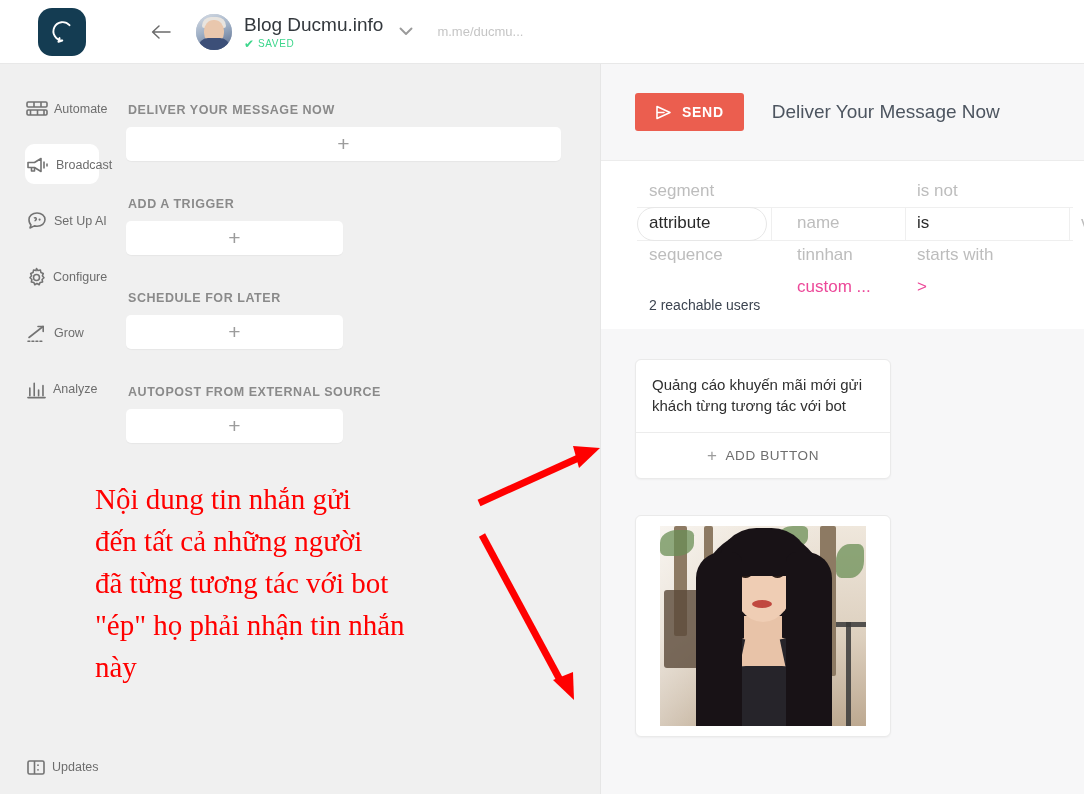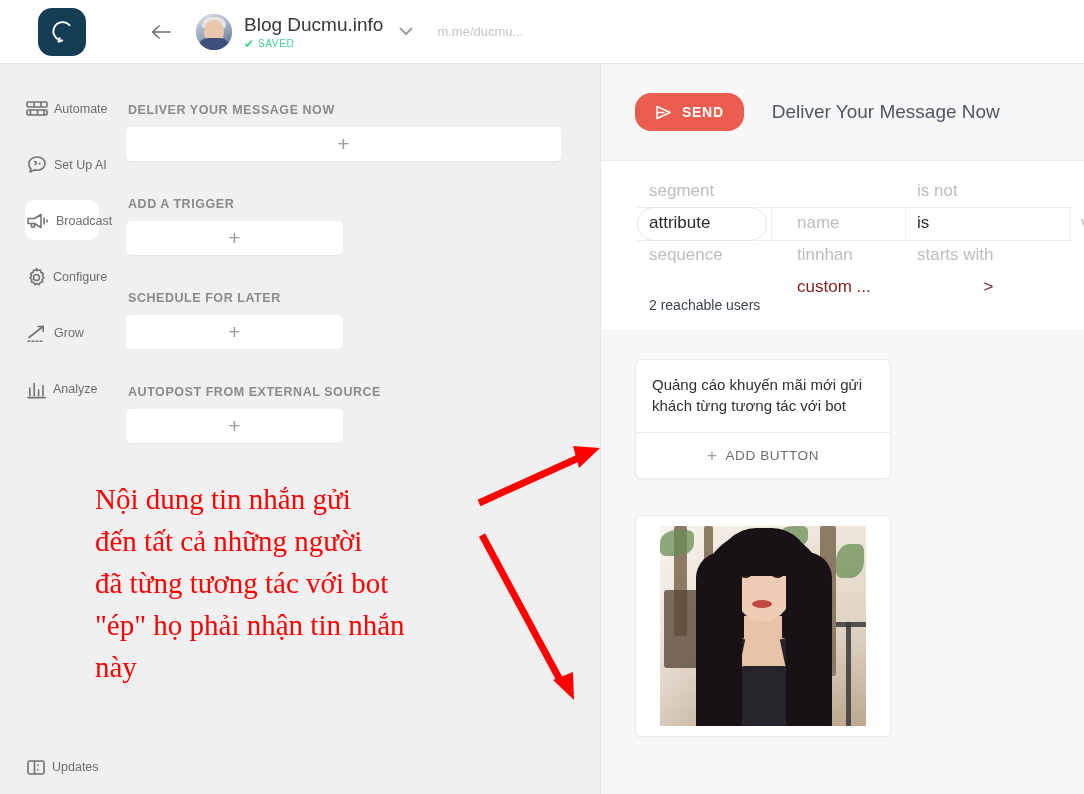--- a/index.html
+++ b/index.html
@@ -100,33 +100,33 @@
   
   .right {
     position: absolute; left: 600px; top: 64px; width: 484px; height: 730px;
     background: #f7f7f8; border-left: 1px solid #e6e6e6; overflow: hidden;
   }
   .right-head {
     height: 97px; background: #f7f7f8; border-bottom: 1px solid #ececec;
     display: flex; align-items: center; padding-left: 34px;
   }
   .send-btn {
-    background: #eb5e4f; color: #ffffff; border-radius: 16px;
+    background: #eb5e4f; color: #ffffff; border-radius: 3px;
     height: 38px; padding: 0 20px; display: flex; align-items: center; gap: 10px;
     font-size: 14px; font-weight: 700; letter-spacing: 0.7px; cursor: pointer;
     border: none;
   }
   .head-title { margin-left: 28px; font-size: 19px; color: #4d5560; }
 
   .filter-zone { background: #ffffff; padding: 14px 0 16px 48px; position: relative; }
   .picker { position: relative; height: 120px; }
   .picker-col { position: absolute; top: 0; }
   .picker-opt { height: 32px; line-height: 32px; font-size: 17px; color: #bdbdbd; white-space: nowrap; }
   .picker-opt.selected { color: #2b2b2b; }
-  .picker-opt.faded { color: #7f1d1d; text-align: right; }
+  .picker-opt.faded { color: #ec4899; }
   .sel-band {
     position: absolute; left: -12px; top: 32px; height: 34px; width: 436px;
     border-top: 1px solid #efefef; border-bottom: 1px solid #efefef;
   }
   .sel-pill {
     position: absolute; left: -12px; top: 32px; height: 34px; width: 130px;
     border: 1px solid #e7e7e7; border-radius: 17px; background: transparent;
   }
   .col-div { position: absolute; top: 32px; height: 34px; width: 1px; background: #efefef; }
   .reach { font-size: 14px; color: #3c4450; margin-top: 2px; }
@@ -236,45 +236,45 @@
           <g fill="none" stroke="#737373" stroke-width="1.6">
             <rect x="2" y="3" width="20" height="5" rx="1.2"></rect>
             <rect x="2" y="11" width="20" height="5" rx="1.2"></rect>
             <path d="M9 3v5 M16 3v5 M5.5 11v5 M12.5 11v5 M19 11v5"></path>
           </g>
         </svg>
       </span>
       <span class="nav-label">Automate</span>
     </div>
 
-    <div class="nav-item">
-      <span class="nav-icon">
-        <svg width="24" height="22" viewBox="0 0 24 22" aria-hidden="true">
-          <g fill="none" stroke="#737373" stroke-width="1.6" stroke-linejoin="round">
-            <path d="M12 3c4.6 0 8 3 8 6.6 0 3.7-3.4 6.6-8 6.6-.9 0-1.8-.1-2.6-.3L5 18l1-3.2C4.2 13.6 4 11.6 4 9.6 4 6 7.4 3 12 3z"></path>
-            <path d="M9 8.2c.9-.9 2.3-.4 2.3.8 0 1-1.3 1.2-1.3 2.3"></path>
-            <circle cx="14.6" cy="9.6" r="1.1" fill="#737373" stroke="none"></circle>
-          </g>
-        </svg>
-      </span>
-      <span class="nav-label">Set Up AI</span>
-    </div>
-
     <div class="nav-item active">
       <span class="nav-icon">
         <svg width="26" height="20" viewBox="0 0 26 20" aria-hidden="true">
           <g fill="none" stroke="#737373" stroke-width="1.6" stroke-linejoin="round">
             <path d="M3 7.5h6.5L16 3.5v13L9.5 12.5H3z"></path>
             <path d="M6.5 12.5V16h3v-3.5"></path>
             <path d="M19 6.5v7"></path>
             <path d="M22 8.5v3"></path>
           </g>
         </svg>
       </span>
       <span class="nav-label">Broadcast</span>
+    </div>
+
+    <div class="nav-item">
+      <span class="nav-icon">
+        <svg width="24" height="22" viewBox="0 0 24 22" aria-hidden="true">
+          <g fill="none" stroke="#737373" stroke-width="1.6" stroke-linejoin="round">
+            <path d="M12 3c4.6 0 8 3 8 6.6 0 3.7-3.4 6.6-8 6.6-.9 0-1.8-.1-2.6-.3L5 18l1-3.2C4.2 13.6 4 11.6 4 9.6 4 6 7.4 3 12 3z"></path>
+            <path d="M9 8.2c.9-.9 2.3-.4 2.3.8 0 1-1.3 1.2-1.3 2.3"></path>
+            <circle cx="14.6" cy="9.6" r="1.1" fill="#737373" stroke="none"></circle>
+          </g>
+        </svg>
+      </span>
+      <span class="nav-label">Set Up AI</span>
     </div>
 
     <div class="nav-item">
       <span class="nav-icon">
         <svg width="23" height="23" viewBox="0 0 24 24" aria-hidden="true">
           <g fill="none" stroke="#737373" stroke-width="1.6" stroke-linejoin="round">
             <circle cx="12" cy="12" r="3.1"></circle>
             <path d="M12 2.6l1.5 2.2 2.6-.6 .5 2.6 2.5 1-1 2.5 1.7 2-2 1.8.6 2.6-2.6.4-1 2.5-2.3-1.3-2.3 1.3-1-2.5-2.6-.4.6-2.6-2-1.8 1.7-2-1-2.5 2.5-1 .5-2.6 2.6.6z"></path>
           </g>
         </svg>

